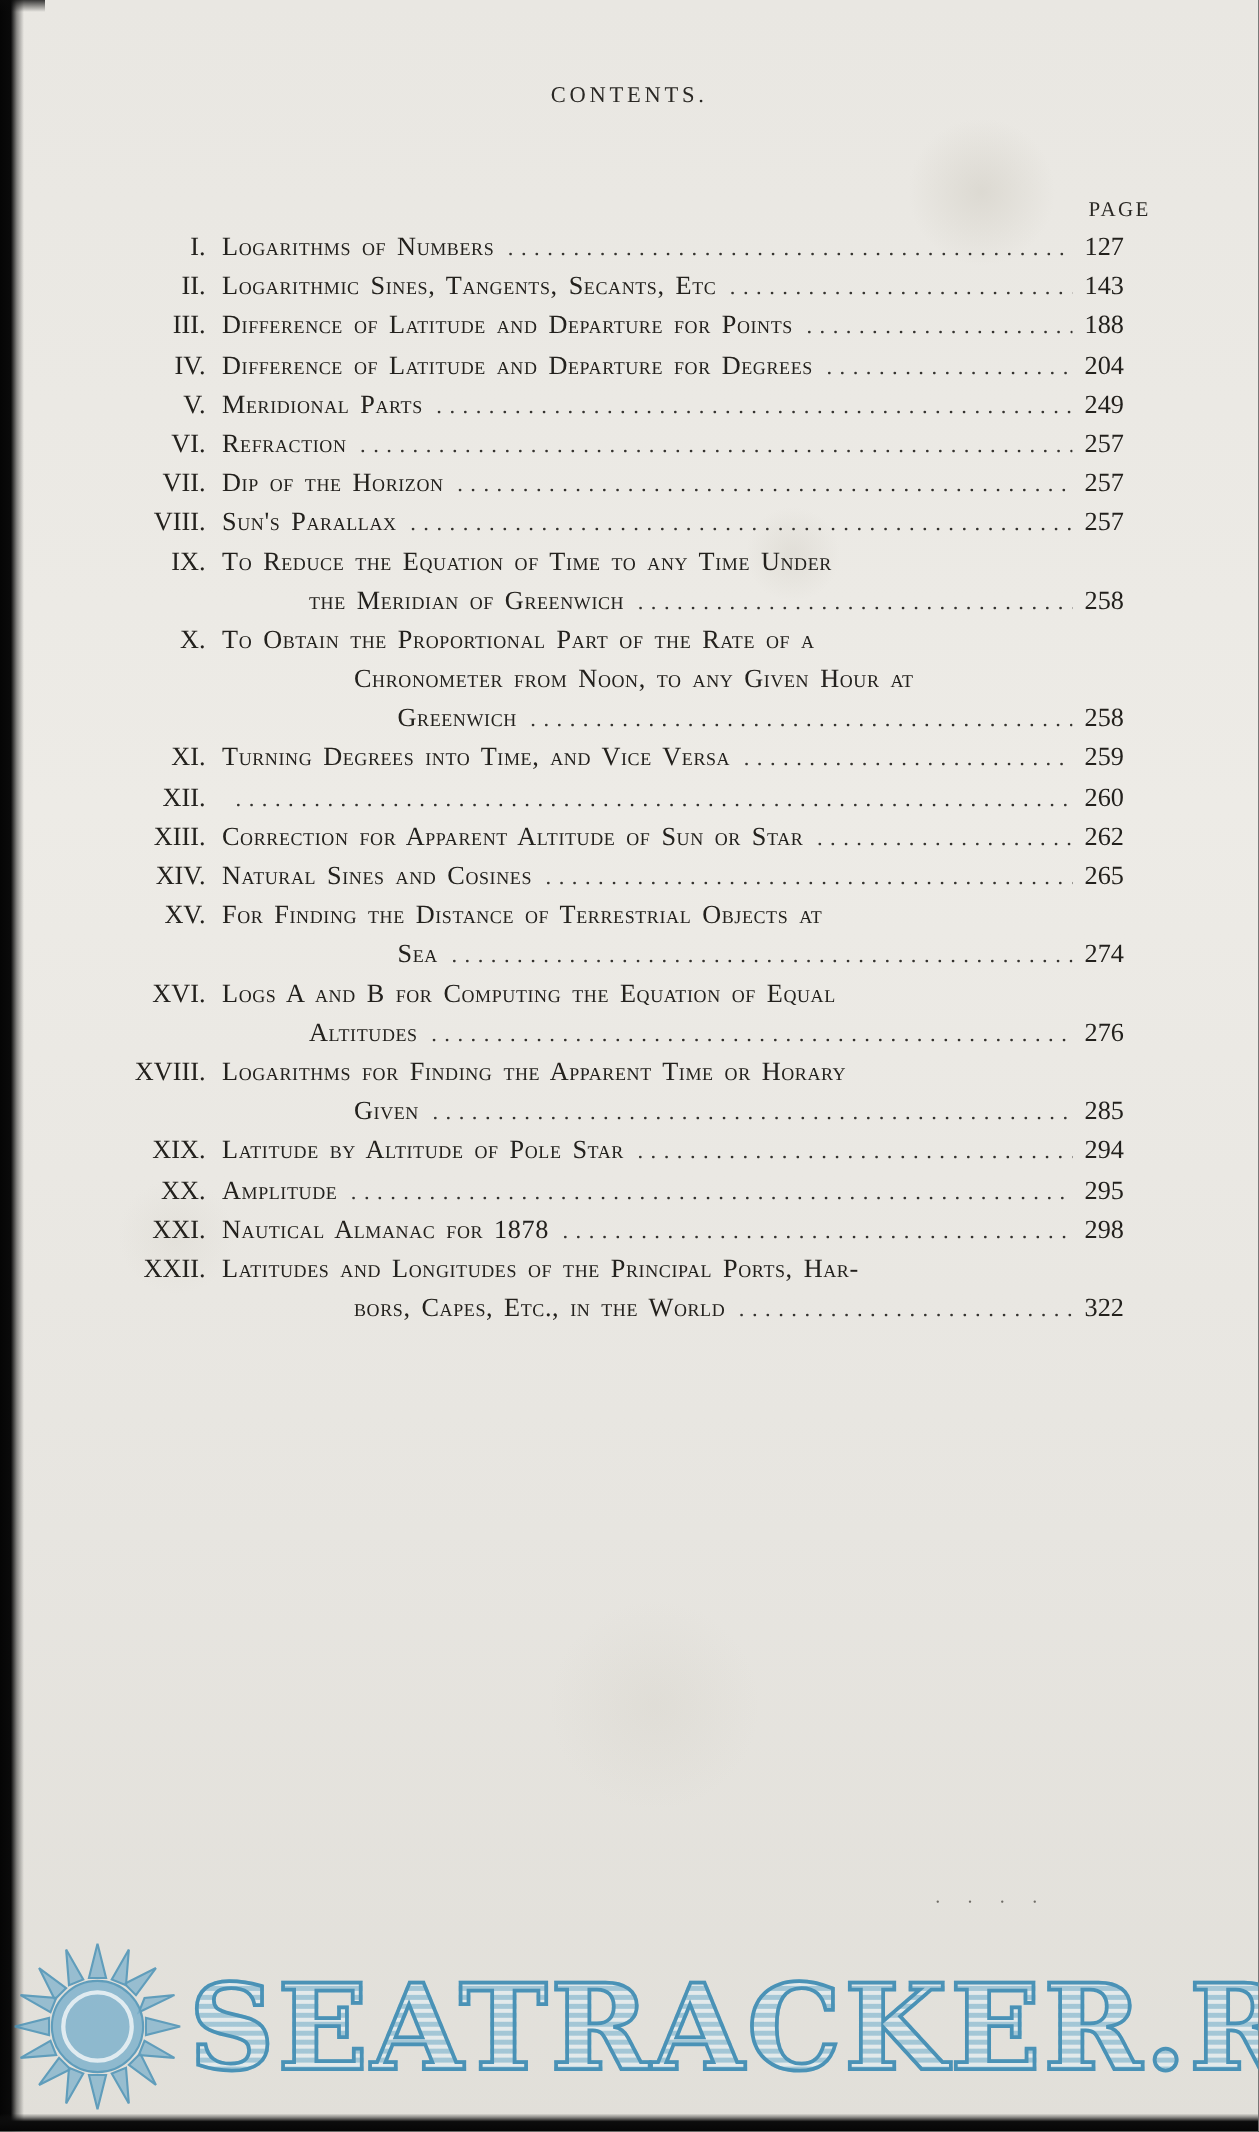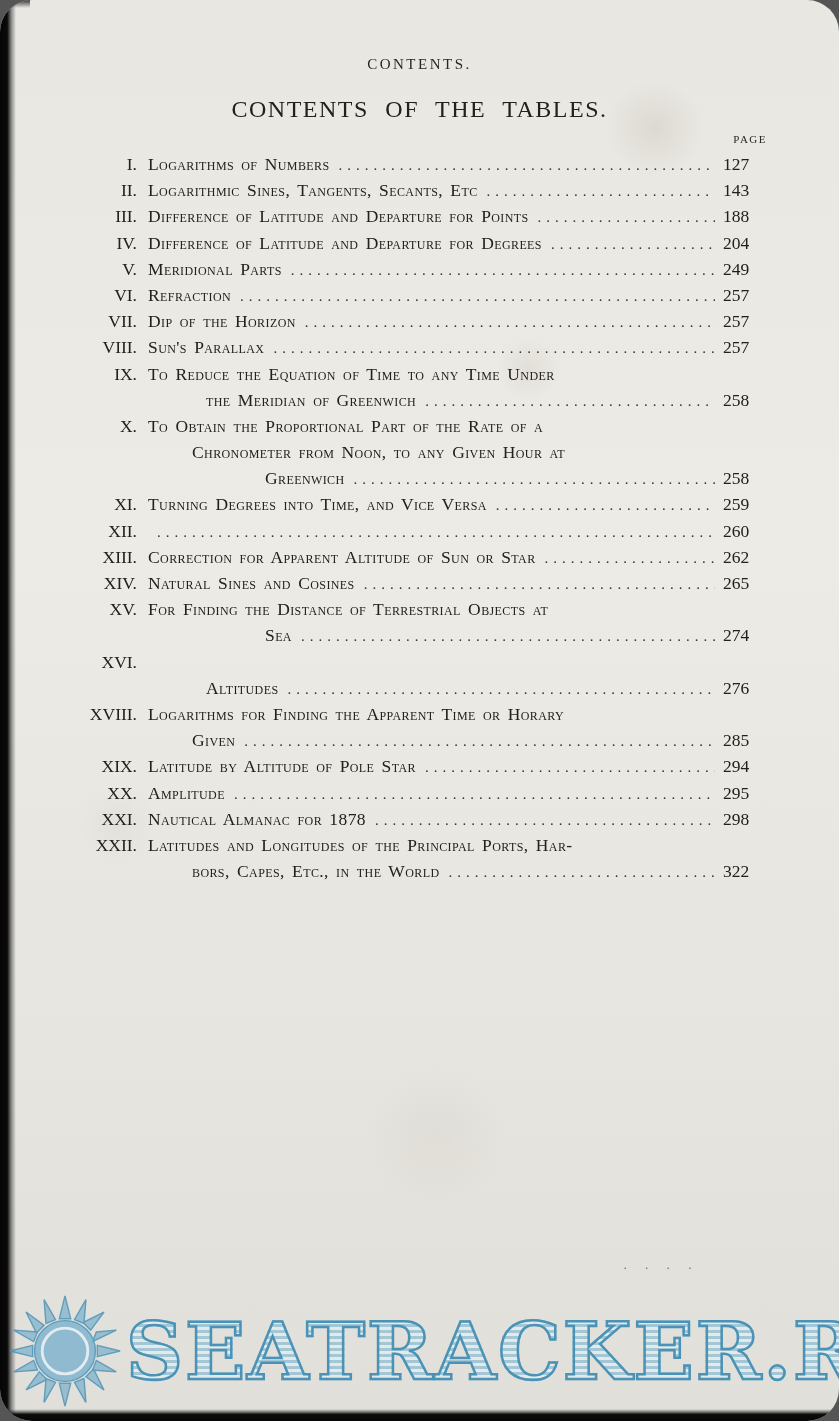--- a/index.html
+++ b/index.html
@@ -12,21 +12,20 @@
     margin: 0 auto;
     overflow: hidden;
     color: #211f1c;
     font-family: "Liberation Serif", serif;
     background:
       radial-gradient(circle 70px at 78% 9%, rgba(188,183,170,0.30), transparent 70%),
       radial-gradient(circle 45px at 63% 26%, rgba(193,188,176,0.25), transparent 70%),
       radial-gradient(circle 100px at 52% 80%, rgba(198,194,182,0.18), transparent 70%),
       radial-gradient(circle 55px at 14% 58%, rgba(198,194,182,0.18), transparent 70%),
       linear-gradient(180deg, #e9e7e2 0%, #edebe6 38%, #e7e5e0 72%, #e1dfd9 100%);
-    border-radius: 32px;
   }
 
   
   .edge-left {
     position: absolute; left: 0; top: 0; bottom: 0; width: 16px;
     background: linear-gradient(to right, #050505 0%, #0a0a0a 45%, rgba(20,20,20,0.45) 70%, transparent 100%);
   }
   .edge-bottom {
     position: absolute; left: 0; right: 0; bottom: 0; height: 12px;
     background: linear-gradient(to top, #060606 0%, #0c0c0c 55%, rgba(20,20,20,0.4) 80%, transparent 100%);
@@ -50,21 +49,21 @@
     font-size: 24px;
     letter-spacing: 1.5px;
     word-spacing: 9px;
     font-weight: normal;
     margin: 0;
     color: #23211d;
   }
 
   .page-col-label {
     position: absolute; top: 133px; right: 72px;
-    font-size: 11px;
+    font-size: 14px;
     letter-spacing: 1.5px;
     color: #2a2824;
   }
 
   .toc {
     position: absolute;
     top: 151px;
     left: 70px;
     right: 72px;
   }
@@ -86,21 +85,21 @@
   }
 
   .entry-text {
     flex: 0 0 auto;
     font-variant: small-caps;
     letter-spacing: 0.4px;
     word-spacing: 2.5px;
     color: #23211d;
   }
   .indent-1 { margin-left: 58px; }
-  .indent-2 { margin-left: 44px; }
+  .indent-2 { margin-left: 88px; }
   .indent-3 { margin-left: 117px; }
 
   .leader {
     flex: 1 1 auto;
     min-width: 0;
     overflow: hidden;
     white-space: nowrap;
     margin: 0 8px 0 9px;
     color: #35332f;
     font-size: 15px;
@@ -166,21 +165,20 @@
 <body>
 
 <div class="page">
 
   <div class="edge-left"></div>
   <div class="edge-bottom"></div>
   <div class="edge-top"></div>
 
   <div class="running-head">CONTENTS.</div>
 
-  <h1 class="doc-title">CONTENTS OF THE TABLES.</h1>
 
   <div class="page-col-label">PAGE</div>
 
   <div class="toc" id="toc">
       <div class="toc-line">
         <span class="numeral">I.</span>
         <span class="entry-text indent-0">Logarithms of Numbers</span>
         <span class="leader"></span>
         <span class="pagenum">127</span>
       </div>
@@ -286,20 +284,21 @@
         <span class="pagenum"></span>
       </div>
       <div class="toc-line">
         <span class="numeral"></span>
         <span class="entry-text indent-3">Sea</span>
         <span class="leader"></span>
         <span class="pagenum">274</span>
       </div>
       <div class="toc-line">
         <span class="numeral">XVI.</span>
+        <span class="entry-text indent-0">Logs A and B for Computing the Equation of Equal</span>
         <span class="spacer"></span>
         <span class="pagenum"></span>
       </div>
       <div class="toc-line">
         <span class="numeral"></span>
         <span class="entry-text indent-1">Altitudes</span>
         <span class="leader"></span>
         <span class="pagenum">276</span>
       </div>
       <div class="toc-line">

